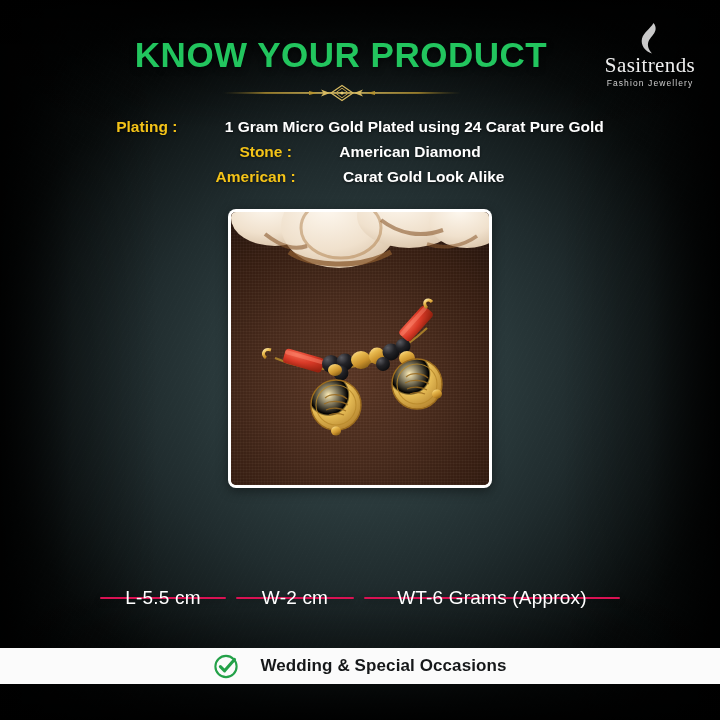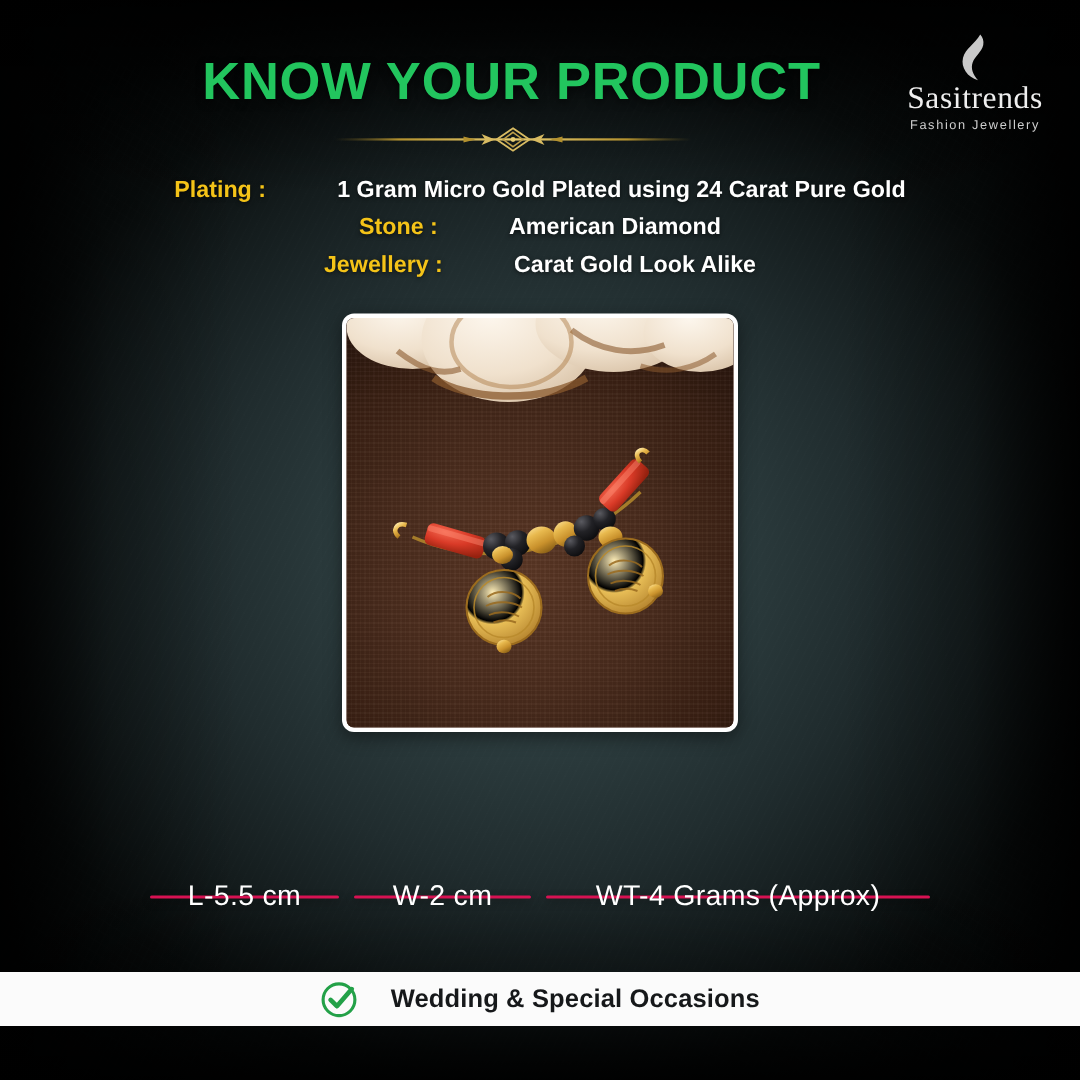--- a/index.html
+++ b/index.html
@@ -267,21 +267,21 @@
   <div id="specs">
     <div class="spec-row">
       <span class="spec-label">Plating :</span>
       <span class="spec-value"> 1 Gram Micro Gold Plated using 24 Carat Pure Gold</span>
     </div>
     <div class="spec-row">
       <span class="spec-label">Stone :</span>
       <span class="spec-value"> American Diamond</span>
     </div>
     <div class="spec-row">
-      <span class="spec-label">Jewellery :</span>
+      <span class="spec-label">American :</span>
       <span class="spec-value"> Carat Gold Look Alike</span>
     </div>
   </div>
 
   <div id="photo-frame">
     <div id="photo">
       <div id="fabric"></div>
       <div id="fabric-weave"></div>
 
       <svg width="258" height="273" viewBox="0 0 258 273" style="position:absolute;inset:0;">
@@ -383,21 +383,21 @@
           </g>
         </g>
       </svg>
     </div>
   </div>
 
 
   <div id="badges">
     <div class="badge b1">L-5.5 cm</div>
     <div class="badge b2">W-2 cm</div>
-    <div class="badge b3">WT-4 Grams (Approx)</div>
+    <div class="badge b3">WT-6 Grams (Approx)</div>
   </div>
 
   <div id="footer">
     <svg width="26" height="26" viewBox="0 0 26 26">
       <circle cx="13" cy="13.5" r="10.6" fill="none" stroke="#23a148" stroke-width="2.1"></circle>
       <path d="M7.4 13.6 L11.6 17.8 L21.5 6.4" fill="none" stroke="#23a148" stroke-width="3.1" stroke-linecap="round" stroke-linejoin="round"></path>
     </svg>
     <div id="footer-text">Wedding &amp; Special Occasions</div>
   </div>
 

